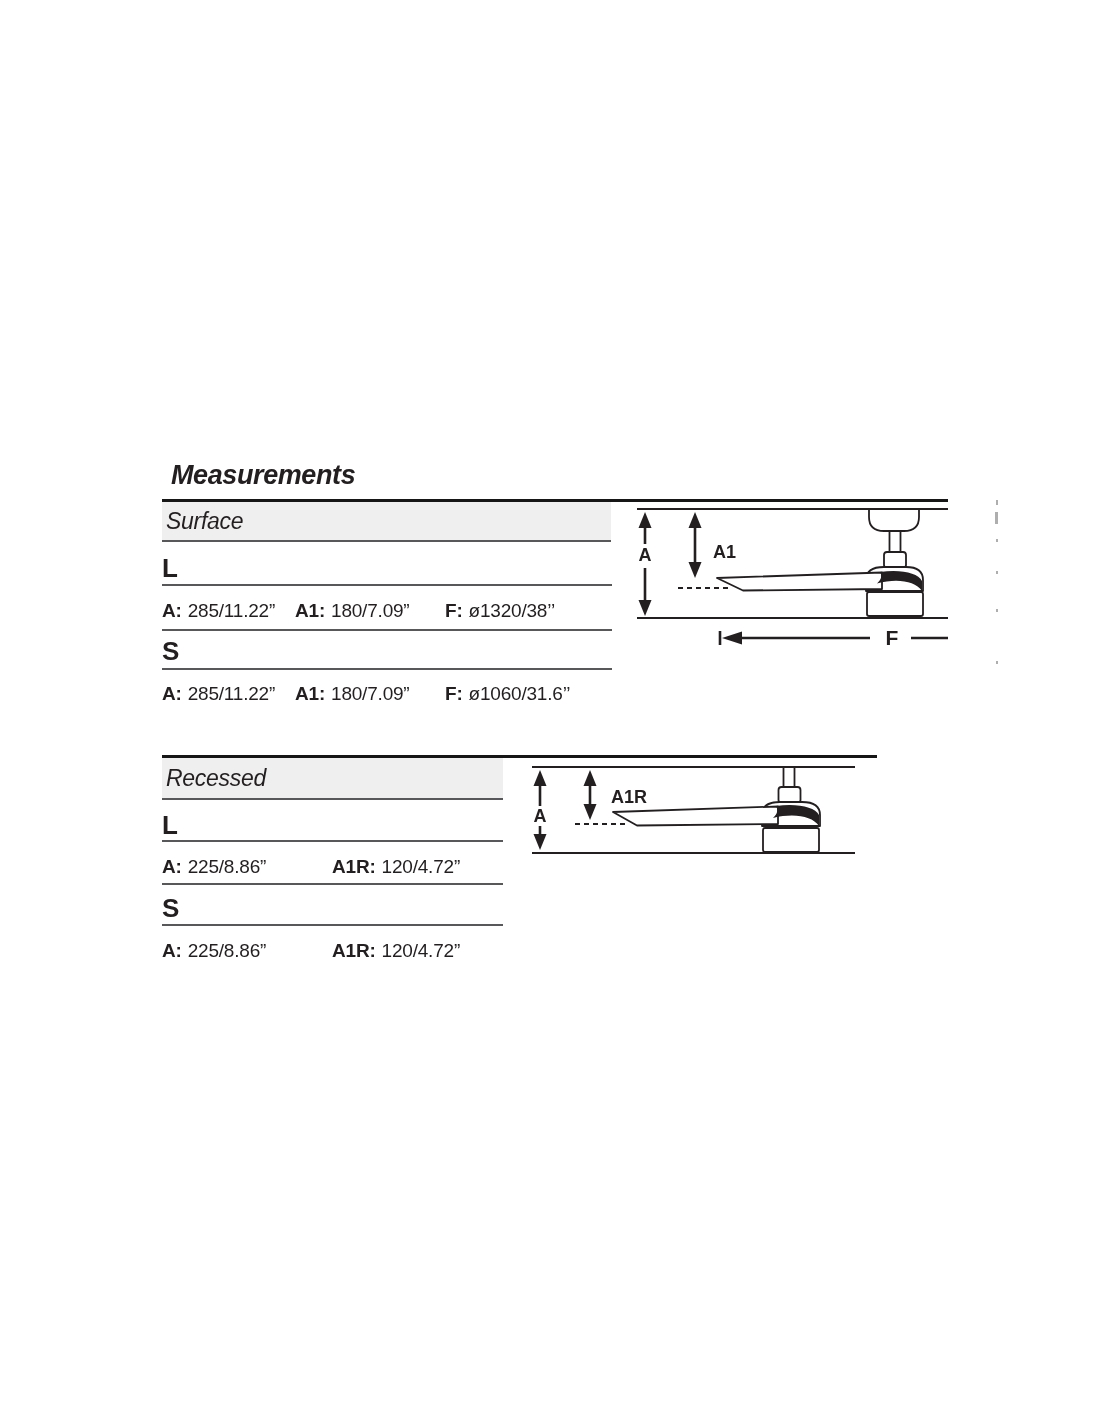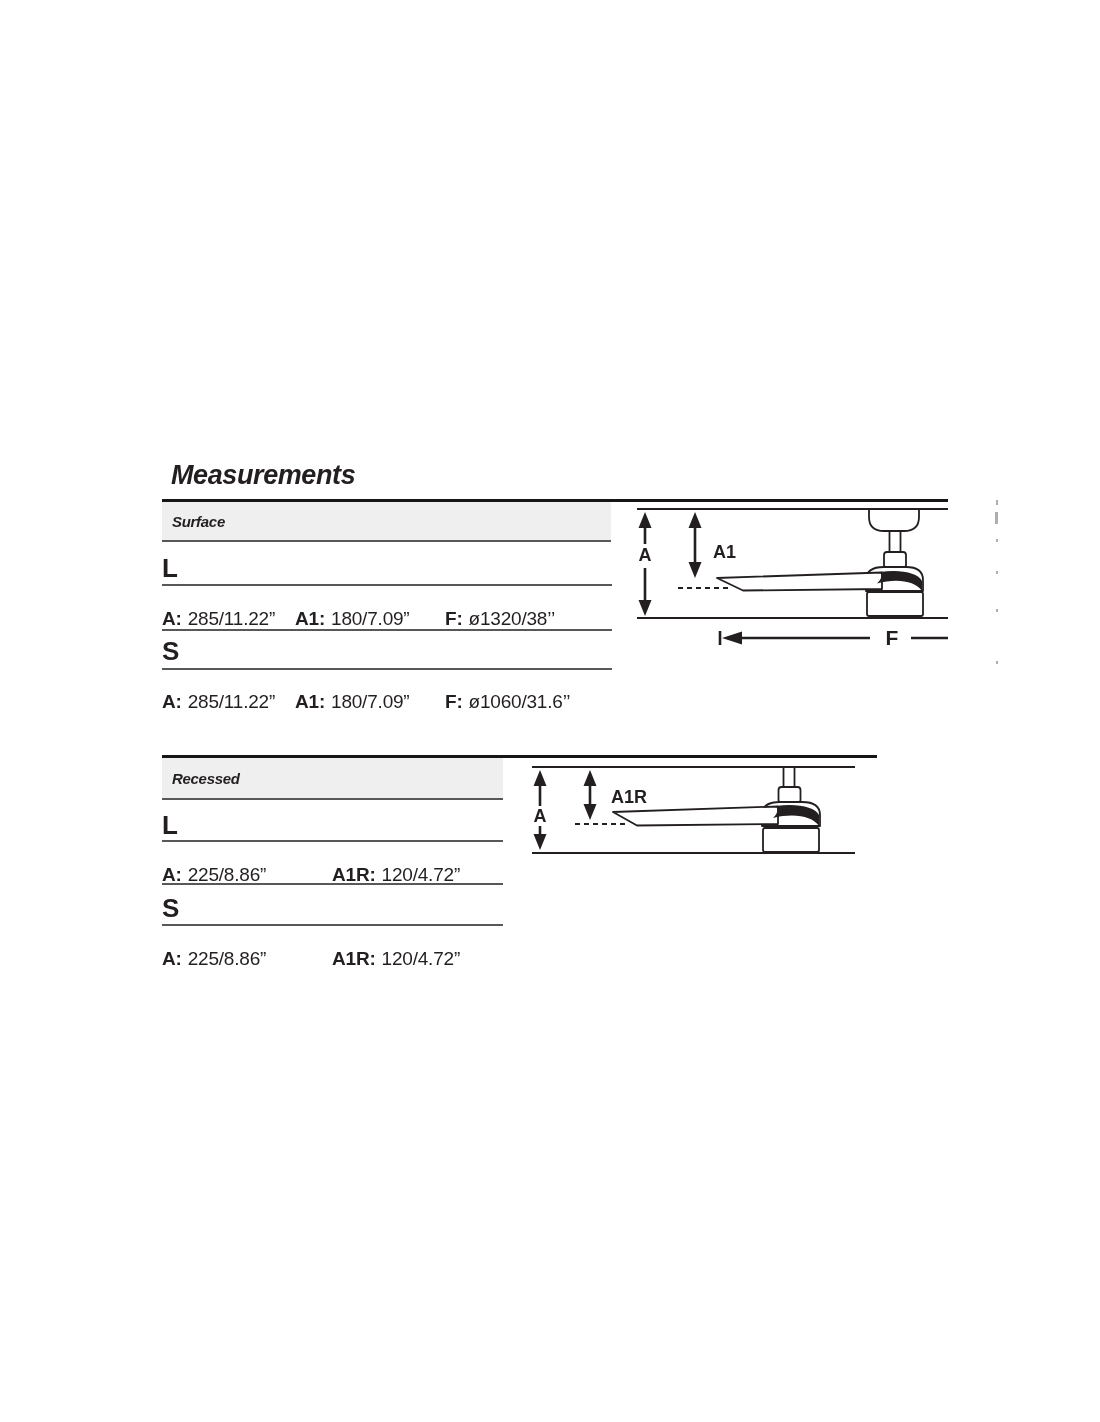--- a/index.html
+++ b/index.html
@@ -14,28 +14,28 @@
     position:relative;width:1100px;height:1196px;background:var(--page-bg);
     font-family:"Liberation Sans",sans-serif;color:var(--ink);overflow:hidden;
   }
   .abs{position:absolute;}
   .title{
     font-size:27px;font-weight:bold;font-style:italic;letter-spacing:-0.4px;
     white-space:nowrap;line-height:27px;
   }
   .band{background:var(--header-bg);display:flex;align-items:center;}
   .secthead{
-    font-size:15px;font-weight:bold;font-style:italic;letter-spacing:-0.3px;
-    padding-left:10px;white-space:nowrap;
+    font-size:23px;font-weight:normal;font-style:italic;letter-spacing:-0.3px;
+    padding-left:4px;white-space:nowrap;
   }
   .rule{height:1.6px;background:var(--rule);}
   .rule.heavy{height:2.6px;background:var(--heavy-rule);}
   .size{font-size:26px;font-weight:bold;line-height:26px;white-space:nowrap;}
   .meas{height:20px;font-size:19px;letter-spacing:-0.2px;white-space:nowrap;}
-  .meas .cell{position:absolute;top:8px;line-height:20px;}
+  .meas .cell{position:absolute;top:0;line-height:20px;}
   .meas b{font-weight:bold;margin-right:6px;}
   svg{position:absolute;overflow:visible;}
   .dline{stroke:var(--ink);stroke-width:2;fill:none;}
   .shaft{stroke:var(--ink);stroke-width:2.6;fill:none;}
   .ah{fill:var(--ink);stroke:none;}
   .dash{stroke:var(--ink);stroke-width:2;stroke-dasharray:5 4;fill:none;}
   .outline{fill:#ffffff;stroke:var(--ink);stroke-width:1.8;stroke-linejoin:round;}
   .solid{fill:var(--ink);stroke:none;}
   .dimlabel{font-family:"Liberation Sans",sans-serif;font-size:18px;font-weight:bold;fill:var(--ink);}
   .dimlabel.big{font-size:21px;}

